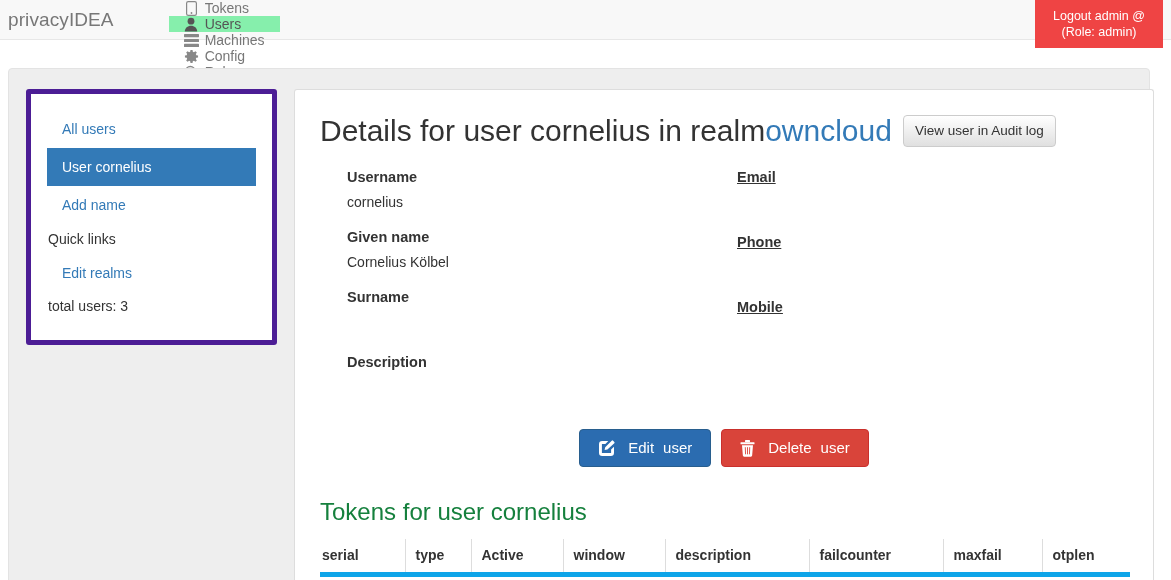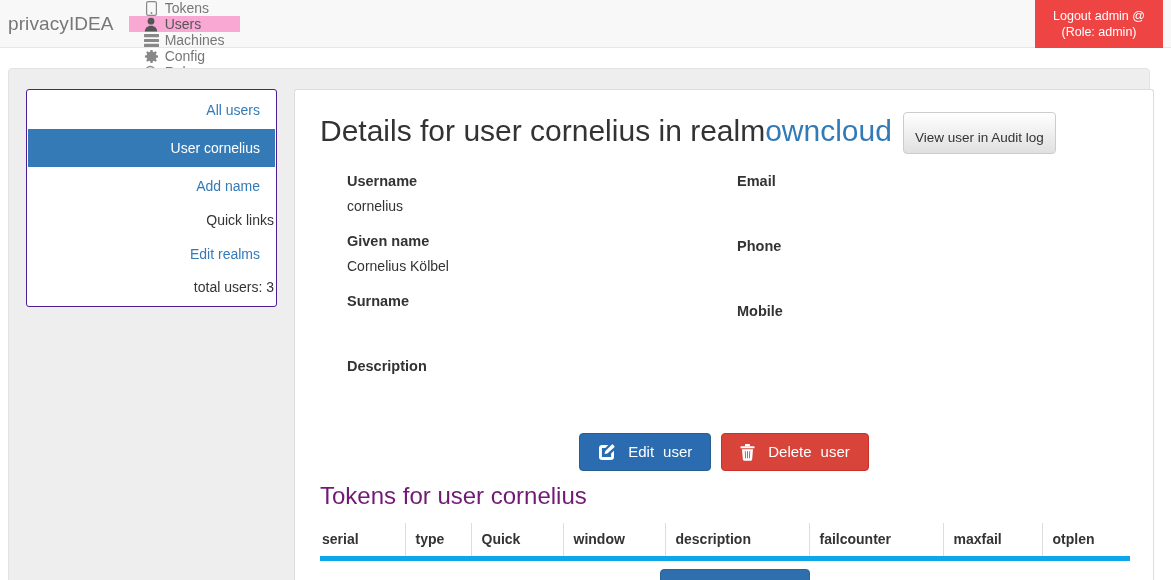--- a/index.html
+++ b/index.html
@@ -12,25 +12,26 @@
     background: #ffffff;
     font-family: "Liberation Sans", sans-serif;
     font-size: 14px;
     color: #333333;
     -webkit-font-smoothing: antialiased;
   }
 
   
   .navbar {
     position: relative;
-    height: 48px;
+    height: 40px;
     background: #f8f8f8;
     border-bottom: 1px solid #e7e7e7;
     display: flex;
     align-items: stretch;
+    gap: 40px;
   }
   .brand {
     display: flex;
     align-items: center;
     padding: 0 15px 0 8px;
     font-size: 19px;
     color: #777777;
     line-height: 1;
     letter-spacing: 0.1px;
     white-space: nowrap;
@@ -41,21 +42,21 @@
     align-items: center;
     gap: 6px;
     padding: 0 15px;
     font-size: 14px;
     color: #777777;
     text-decoration: none;
     white-space: nowrap;
     cursor: pointer;
   }
   .nav-item.active {
-    background: #f9a8d4;
+    background: #86efac;
     color: #555555;
     align-items: flex-end;
   }
   .nav-ico {
     display: inline-flex;
     align-items: center;
     justify-content: center;
     width: 15px;
     height: 15px;
     flex: none;
@@ -91,25 +92,24 @@
     border-radius: 4px;
   }
 
   
   .sidebar {
     position: absolute;
     left: 17px;
     top: 20px;
     width: 251px;
     background: #ffffff;
-    border: 1px solid #4c1d95;
+    border: 5px solid #4c1d95;
     border-radius: 3px;
-    padding: 1px;
+    padding: 16px;
     overflow: hidden;
-    text-align: right;
   }
   .side-link {
     display: block;
     padding: 9px 15px;
     font-size: 14px;
     color: #337ab7;
     text-decoration: none;
     cursor: pointer;
     line-height: 20px;
   }
@@ -158,41 +158,41 @@
     gap: 0;
     white-space: nowrap;
   }
   .realm-link {
     color: #337ab7;
     text-decoration: none;
     cursor: pointer;
   }
   .audit-btn {
     margin-left: 11px;
-    padding: 15px 11px 6px 11px;
+    padding: 5px 11px 6px 11px;
     font-family: "Liberation Sans", sans-serif;
     font-size: 13.5px;
     line-height: 19px;
     color: #333333;
     background: linear-gradient(to bottom, #ffffff 0%, #e0e0e0 100%);
     border: 1px solid #cccccc;
     border-radius: 4px;
     cursor: pointer;
     white-space: nowrap;
     align-self: center;
   }
 
   
   .details {
     display: flex;
     margin-top: 17px;
     padding-left: 27px;
   }
   .det-col { width: 390px; }
-  .det-col.right { width: 340px; }
+  .det-col.right { width: 340px; text-decoration: underline; }
   .det-label {
     font-size: 14.5px;
     font-weight: bold;
     color: #333333;
     line-height: 20px;
     margin: 0 0 5px 0;
   }
   .det-value {
     font-size: 14px;
     color: #333333;
@@ -230,25 +230,25 @@
     background: #2b6cb0;
     border-color: #285e8e;
   }
   .btn-danger {
     background: #d9443a;
     border-color: #c9302c;
   }
 
   
   .sec-title {
-    margin: 10px 0 0 0;
+    margin: 30px 0 0 0;
     font-size: 24px;
     font-weight: 400;
     line-height: 30px;
-    color: #701a75;
+    color: #15803d;
   }
 
   .tok-table {
     margin-top: 12px;
     width: 100%;
     border-collapse: collapse;
     table-layout: fixed;
   }
   .tok-table th {
     text-align: left;
@@ -427,21 +427,21 @@
           <col style="width:102px">
         <col style="width:144px">
           <col style="width:134px">
           <col style="width:99px">
           <col style="width:88px">
       </colgroup>
       <thead>
         <tr>
           <th>serial</th>
           <th>type</th>
-          <th>Quick</th>
+          <th>Active</th>
           <th>window</th>
           <th>description</th>
           <th>failcounter</th>
           <th>maxfail</th>
           <th>otplen</th>
         </tr>
       </thead>
       <tbody></tbody>
     </table>
 

